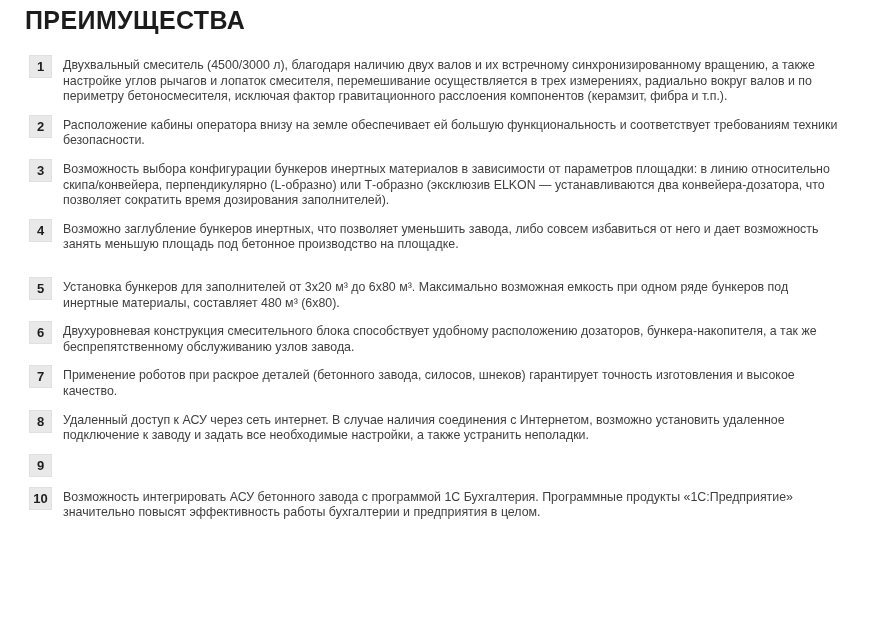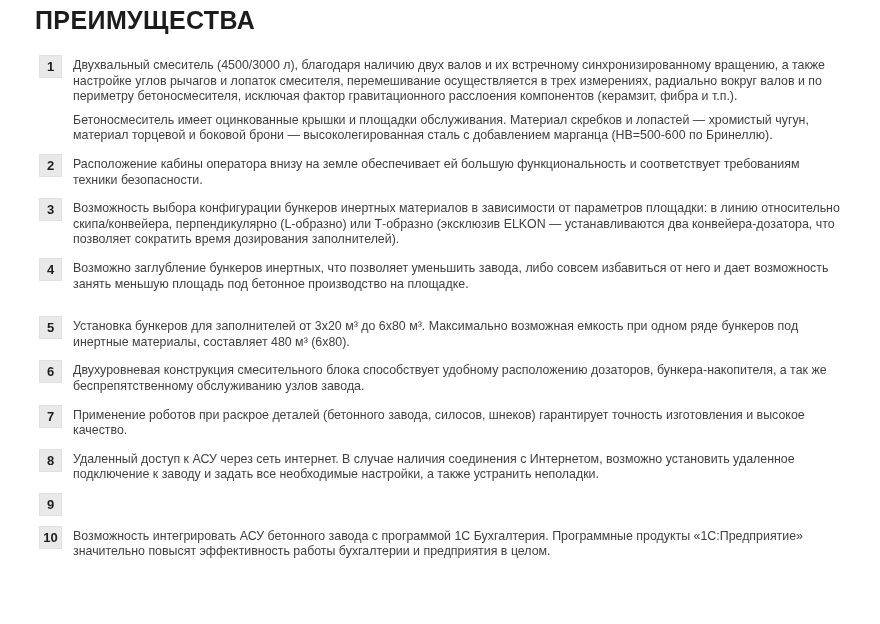--- a/index.html
+++ b/index.html
@@ -1,20 +1,20 @@
 <!DOCTYPE html>
 <html><head>
 <meta charset="utf-8">
 <style>
   html, body { margin: 0; padding: 0; background: #ffffff; }
   .page {
     width: 880px;
     height: 624px;
     box-sizing: border-box;
-    padding: 6px 32px 0 35px;
+    padding: 6px 32px 0 25px;
     overflow: hidden;
     background: #ffffff;
     font-family: "Liberation Sans", sans-serif;
   }
   .page-title {
     margin: 0 0 23px 0;
     font-size: 25px;
     font-weight: 700;
     letter-spacing: 0.4px;
     color: #1c1c1c;
@@ -55,21 +55,20 @@
 
 <div class="page">
   <h1 class="page-title">ПРЕИМУЩЕСТВА</h1>
 
   <div>
 
     <div class="item">
       <div class="badge">1</div>
       <div class="text">
         <p>Двухвальный смеситель (4500/3000 л), благодаря наличию двух валов и их встречному синхронизированному вращению, а также настройке углов рычагов и лопаток смесителя, перемешивание осуществляется в трех измерениях, радиально вокруг валов и по периметру бетоносмесителя, исключая фактор гравитационного расслоения компонентов (керамзит, фибра и т.п.).</p>
-        <p>Бетоносмеситель имеет оцинкованные крышки и площадки обслуживания. Материал скребков и лопастей — хромистый чугун, материал торцевой и боковой брони — высоколегированная сталь с добавлением марганца (HB=500-600 по Бринеллю).</p>
       </div>
     </div>
 
     <div class="item gap-md">
       <div class="badge">2</div>
       <div class="text">
         <p>Расположение кабины оператора внизу на земле обеспечивает ей большую функциональность и соответствует требованиям техники безопасности.</p>
       </div>
     </div>
 

